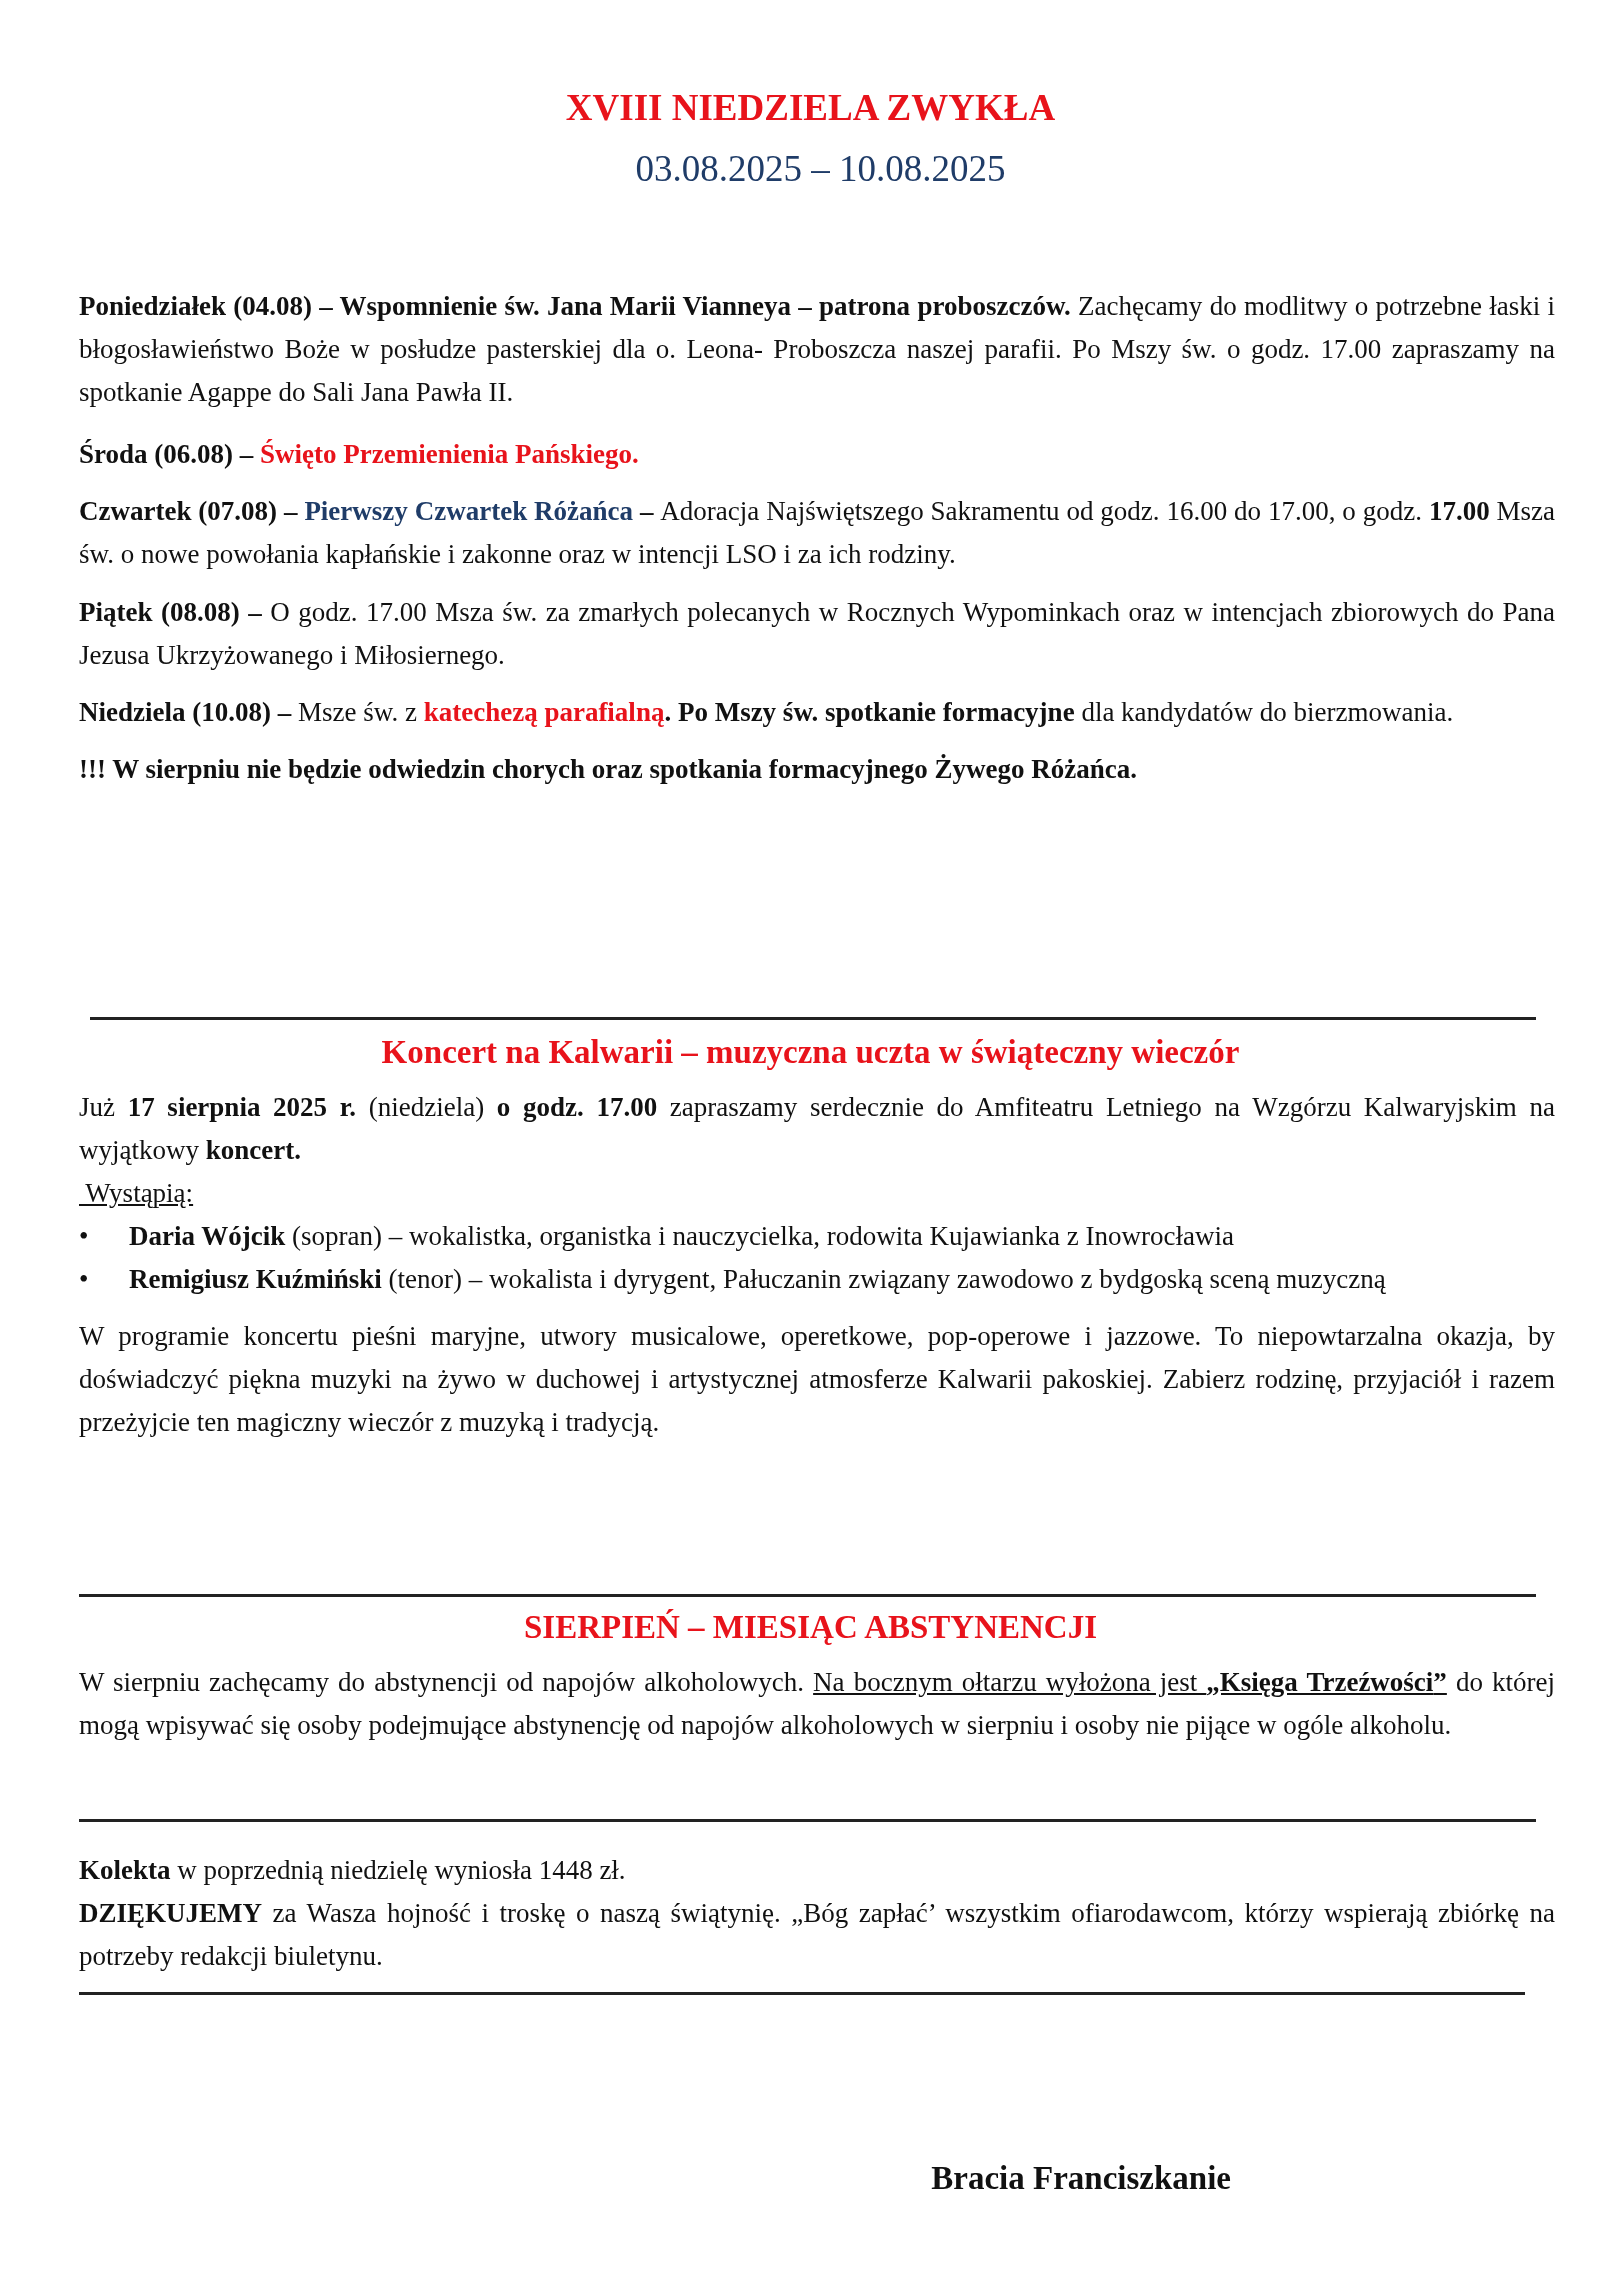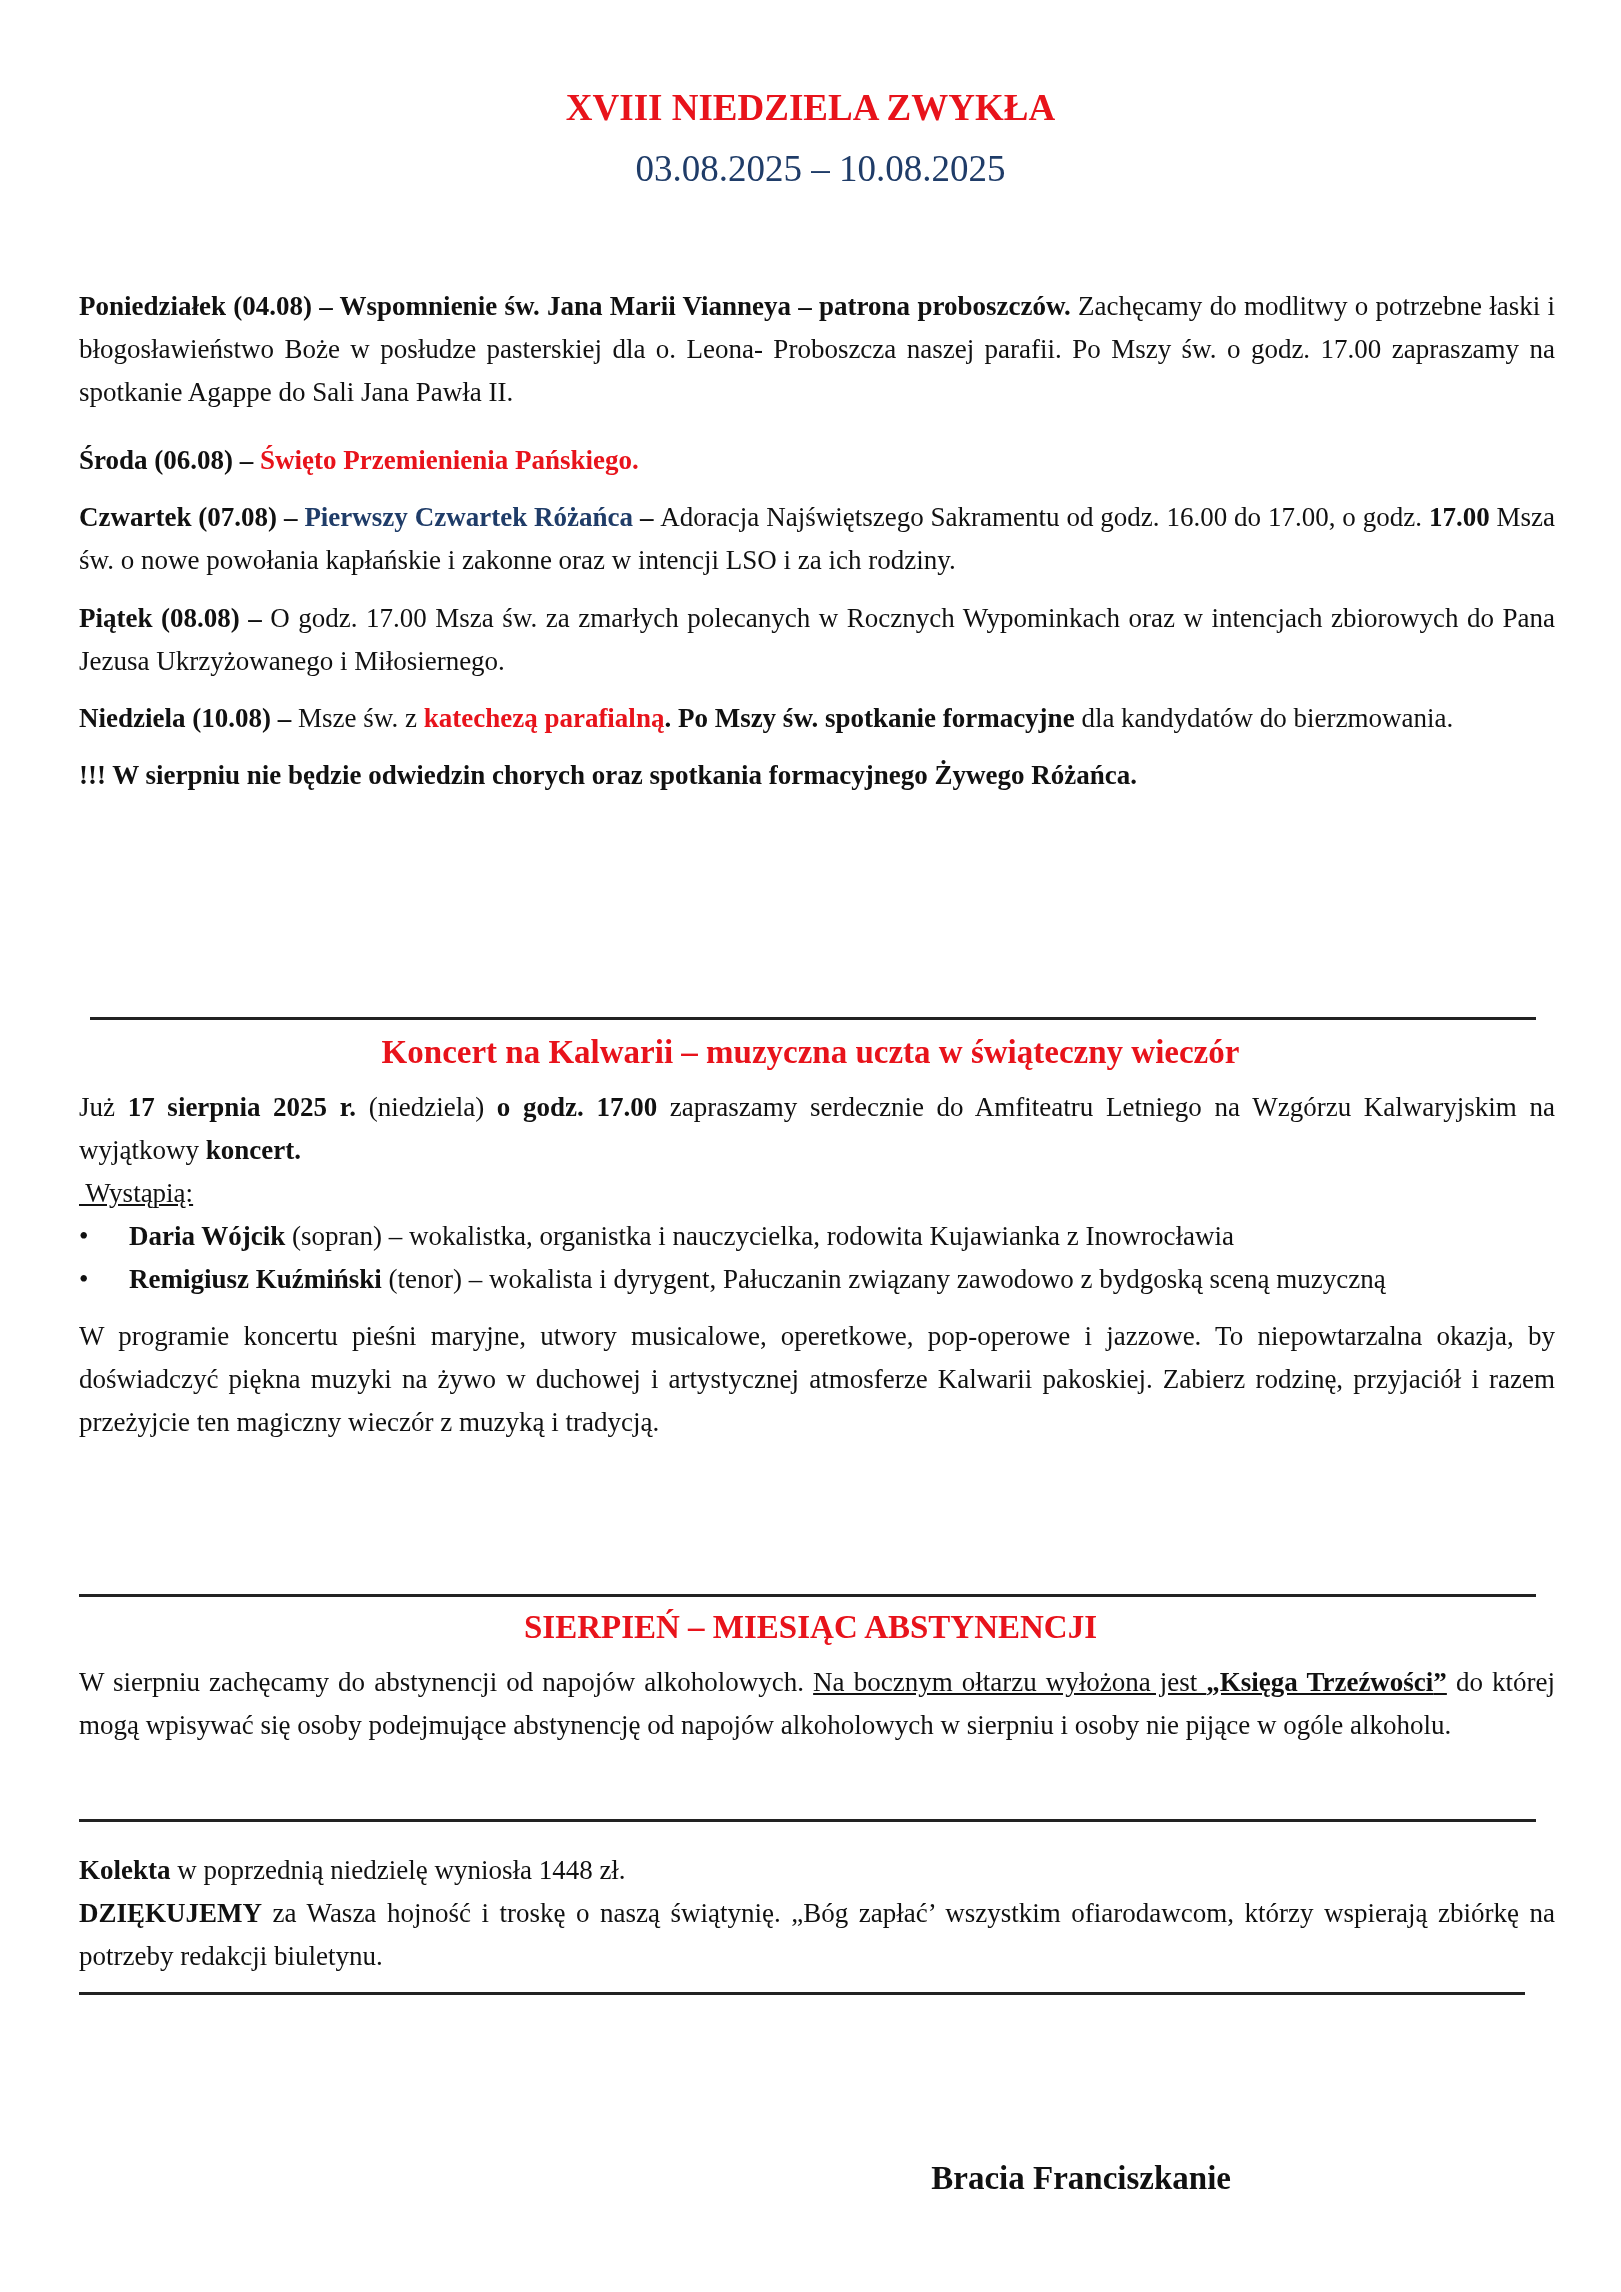--- a/index.html
+++ b/index.html
@@ -30,21 +30,21 @@
 <div class="page">
 
   <div class="title">XVIII NIEDZIELA ZWYKŁA</div>
   <div class="dates">03.08.2025 – 10.08.2025</div>
 
 
   <div class="body" style="top:285px;">
     <p>
       <span class="b">Poniedziałek (04.08) – Wspomnienie św. Jana Marii Vianneya – patrona proboszczów.</span><span> Zachęcamy do modlitwy o potrzebne łaski i błogosławieństwo Boże w posłudze pasterskiej dla o. Leona- Proboszcza naszej parafii. Po Mszy św. o godz. 17.00 zapraszamy na spotkanie Agappe do Sali Jana Pawła II.</span>
     </p>
-    <p style="margin-top:25px;">
+    <p style="margin-top:19px;">
       <span class="b">Środa (06.08) – </span><span class="red">Święto Przemienienia Pańskiego.</span>
     </p>
     <p style="margin-top:14.3px;">
       <span class="b">Czwartek (07.08) – </span><span class="blue">Pierwszy Czwartek Różańca</span><span class="b"> – </span><span>Adoracja Najświętszego Sakramentu od godz. 16.00 do 17.00, o godz. </span><span class="b">17.00</span><span> Msza św. o nowe powołania kapłańskie i zakonne oraz w intencji LSO i za ich rodziny.</span>
     </p>
     <p style="margin-top:14.3px;">
       <span class="b">Piątek (08.08) – </span><span>O godz. 17.00 Msza św.  za zmarłych polecanych w Rocznych Wypominkach oraz w intencjach zbiorowych do Pana Jezusa Ukrzyżowanego i Miłosiernego.</span>
     </p>
     <p style="margin-top:14.3px;">
       <span class="b">Niedziela (10.08) – </span><span>Msze św. z </span><span class="red">katechezą parafialną</span><span class="b">. Po Mszy św. </span><span class="b">spotkanie formacyjne</span><span> dla kandydatów do bierzmowania.</span>

